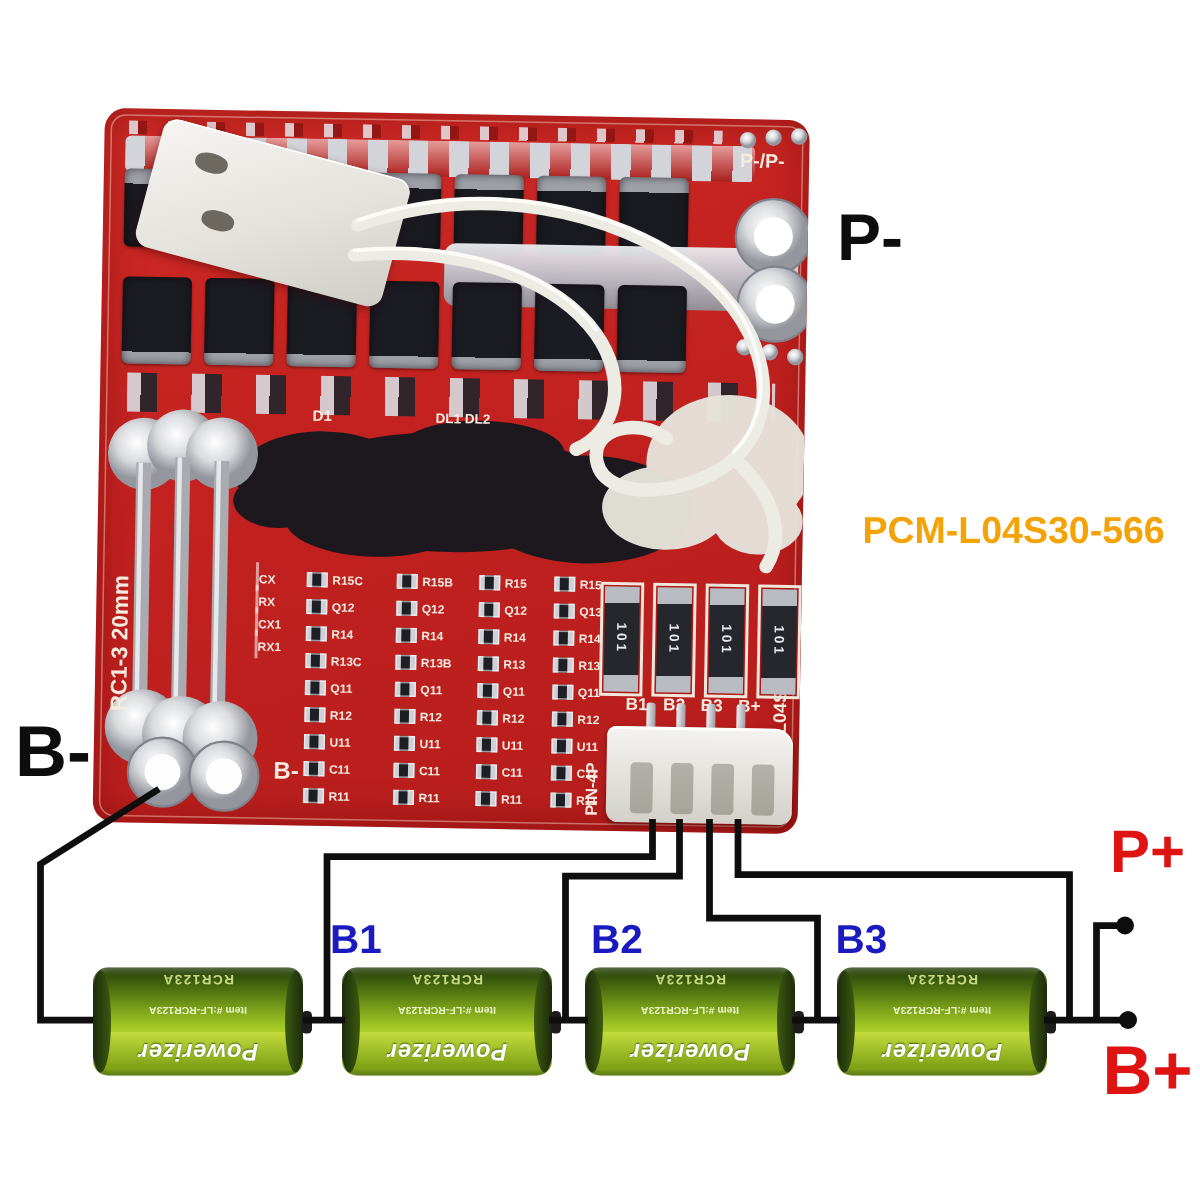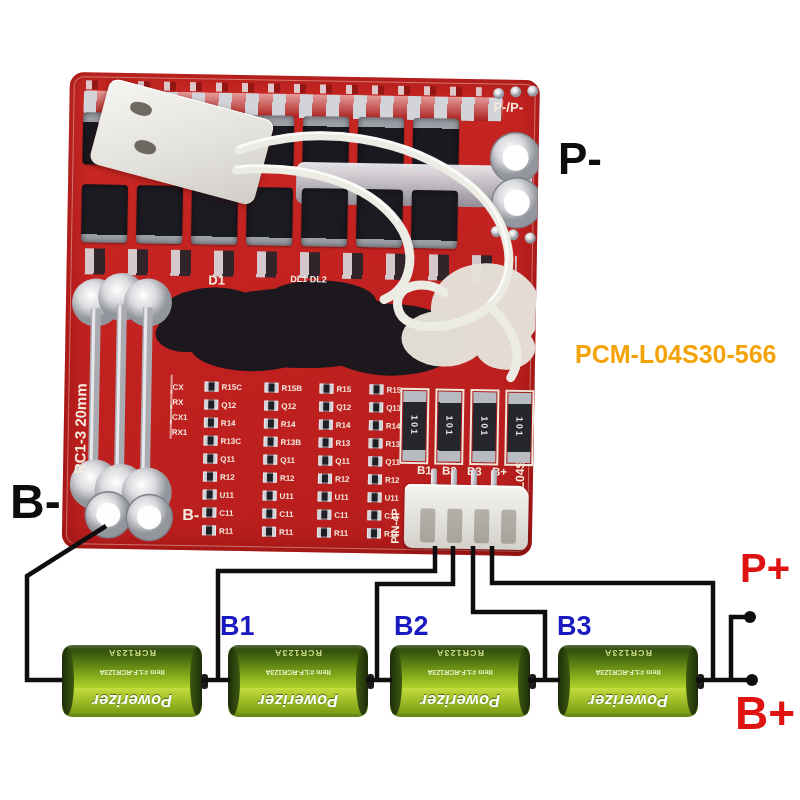--- a/index.html
+++ b/index.html
@@ -186,21 +186,21 @@
         <path d="M 170,72 C 250,42 340,57 400,102 C 445,137 452,193 423,222"></path>
         <path d="M 168,92 C 235,85 300,102 330,142"></path>
       </g>
     </svg>
 
     <div class="silk" style="left:424px;top:20px;font-size:13px">P-/P-</div>
     <div class="silk vtext" style="left:8px;top:232px;height:170px;font-size:15px">RC1-3 20mm</div>
     <div class="silk" style="left:120px;top:432px;font-size:16px">B-</div>
     <div class="silk vtext" style="left:450px;top:280px;height:160px;font-size:12px">PCM-L04S30-566</div>
     <div class="silk vtext" style="left:327px;top:408px;height:58px;font-size:11px">PIN-4P</div>
-    <div class="silk" style="left:142px;top:198px;font-size:13px">D1</div>
+    <div class="silk" style="left:142px;top:198px;font-size:10px">D1</div>
     <div class="silk" style="left:224px;top:198px;font-size:9px">DL1 DL2</div>
 
     <div class="minicol" style="left:106px;top:302px">
         <div class="crow">
         <span class="chip"></span>
         <span class="clbl">CX</span>
       </div>
         <div class="crow">
         <span class="chip"></span>
         <span class="clbl">RX</span>

